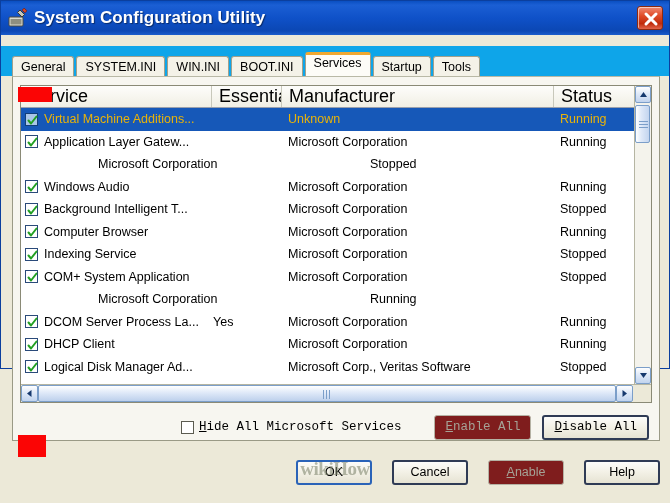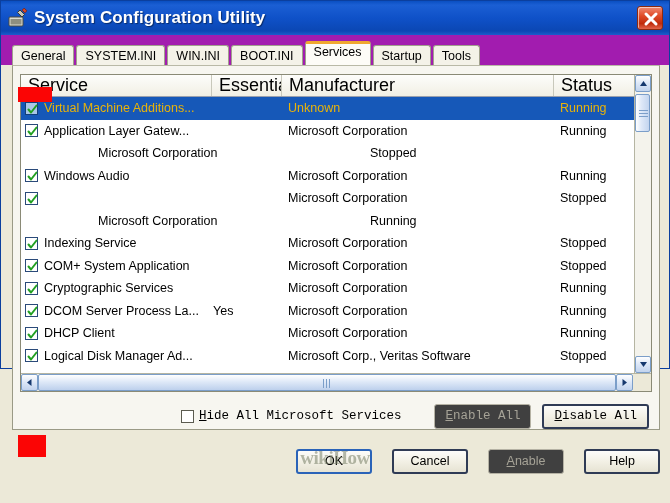--- a/index.html
+++ b/index.html
@@ -44,21 +44,22 @@
     box-shadow: inset 1px 1px 0 rgba(255,255,255,.55);
   }
   .btn-close svg { position: absolute; left: 4px; top: 3px; }
 
   
   .tabstrip {
     flex: 0 0 27px;
     position: relative;
     padding: 6px 0 0 11px;
     display: flex; align-items: flex-end;
-    background: #a21caf;
+    background: #0ea5e9;
+    margin-top: 11px;
   }
   .tab {
     font-size: 12.5px; color: #000;
     padding: 3px 8px 3px 8px;
     background: #f4f2e8;
     border: 1px solid #a0a08c;
     border-bottom: none;
     border-radius: 3px 3px 0 0;
     margin-right: 2px;
     line-height: 15px;
@@ -195,21 +196,21 @@
 
   .btn {
     font-size: 12.5px; color: #000;
     background: linear-gradient(to bottom, #fcfcfa 0%, #f3f1e6 48%, #e6e3d3 100%);
     border: 1px solid #7b7b68;
     border-radius: 3px;
     height: 25px; min-width: 76px;
     display: flex; align-items: center; justify-content: center;
     padding: 0 10px; white-space: nowrap;
   }
-  .btn.disabled { color: #a5a296; border-color: #b5b2a4; background: #404040; }
+  .btn.disabled { color: #a5a296; border-color: #b5b2a4; background: #7f1d1d; }
   .btn.default { border: 2px solid #2a63b8; }
   .btn.focus-dark { border: 2px solid #2f3b55; }
 
   
   .bottom {
     flex: 0 0 48px;
     display: flex; align-items: center; justify-content: flex-end;
     padding: 0 9px 4px 0; gap: 20px;
     position: relative;
     margin-top: 9px;
@@ -321,26 +322,35 @@
                 <div class="cell c-manufacturer">Microsoft Corporation</div>
                 <div class="cell c-status">Running</div>
               </div>
               <div class="row">
                 <div class="cell c-service">
                   <span class="cbx">
                     <svg width="11" height="11" viewBox="0 0 11 11">
                       <path d="M1.5 5.5 L4 8.5 L9.5 1.5" stroke="#22a022" stroke-width="2" fill="none" stroke-linecap="round" stroke-linejoin="round"></path>
                     </svg>
                   </span>
+                  <span class="svc-label">Background Intelligent T...</span>
                 </div>
                 <div class="cell c-essential"></div>
                 <div class="cell c-manufacturer">Microsoft Corporation</div>
                 <div class="cell c-status">Stopped</div>
               </div>
               <div class="row">
+                <div class="cell c-service">
+                  <span class="cbx">
+                    <svg width="11" height="11" viewBox="0 0 11 11">
+                      <path d="M1.5 5.5 L4 8.5 L9.5 1.5" stroke="#22a022" stroke-width="2" fill="none" stroke-linecap="round" stroke-linejoin="round"></path>
+                    </svg>
+                  </span>
+                  <span class="svc-label">Computer Browser</span>
+                </div>
                 <div class="cell c-essential"></div>
                 <div class="cell c-manufacturer">Microsoft Corporation</div>
                 <div class="cell c-status">Running</div>
               </div>
               <div class="row">
                 <div class="cell c-service">
                   <span class="cbx">
                     <svg width="11" height="11" viewBox="0 0 11 11">
                       <path d="M1.5 5.5 L4 8.5 L9.5 1.5" stroke="#22a022" stroke-width="2" fill="none" stroke-linecap="round" stroke-linejoin="round"></path>
                     </svg>
@@ -358,28 +368,20 @@
                       <path d="M1.5 5.5 L4 8.5 L9.5 1.5" stroke="#22a022" stroke-width="2" fill="none" stroke-linecap="round" stroke-linejoin="round"></path>
                     </svg>
                   </span>
                   <span class="svc-label">COM+ System Application</span>
                 </div>
                 <div class="cell c-essential"></div>
                 <div class="cell c-manufacturer">Microsoft Corporation</div>
                 <div class="cell c-status">Stopped</div>
               </div>
               <div class="row">
-                <div class="cell c-service">
-                  <span class="cbx">
-                    <svg width="11" height="11" viewBox="0 0 11 11">
-                      <path d="M1.5 5.5 L4 8.5 L9.5 1.5" stroke="#22a022" stroke-width="2" fill="none" stroke-linecap="round" stroke-linejoin="round"></path>
-                    </svg>
-                  </span>
-                  <span class="svc-label">Cryptographic Services</span>
-                </div>
                 <div class="cell c-essential"></div>
                 <div class="cell c-manufacturer">Microsoft Corporation</div>
                 <div class="cell c-status">Running</div>
               </div>
               <div class="row">
                 <div class="cell c-service">
                   <span class="cbx">
                     <svg width="11" height="11" viewBox="0 0 11 11">
                       <path d="M1.5 5.5 L4 8.5 L9.5 1.5" stroke="#22a022" stroke-width="2" fill="none" stroke-linecap="round" stroke-linejoin="round"></path>
                     </svg>

